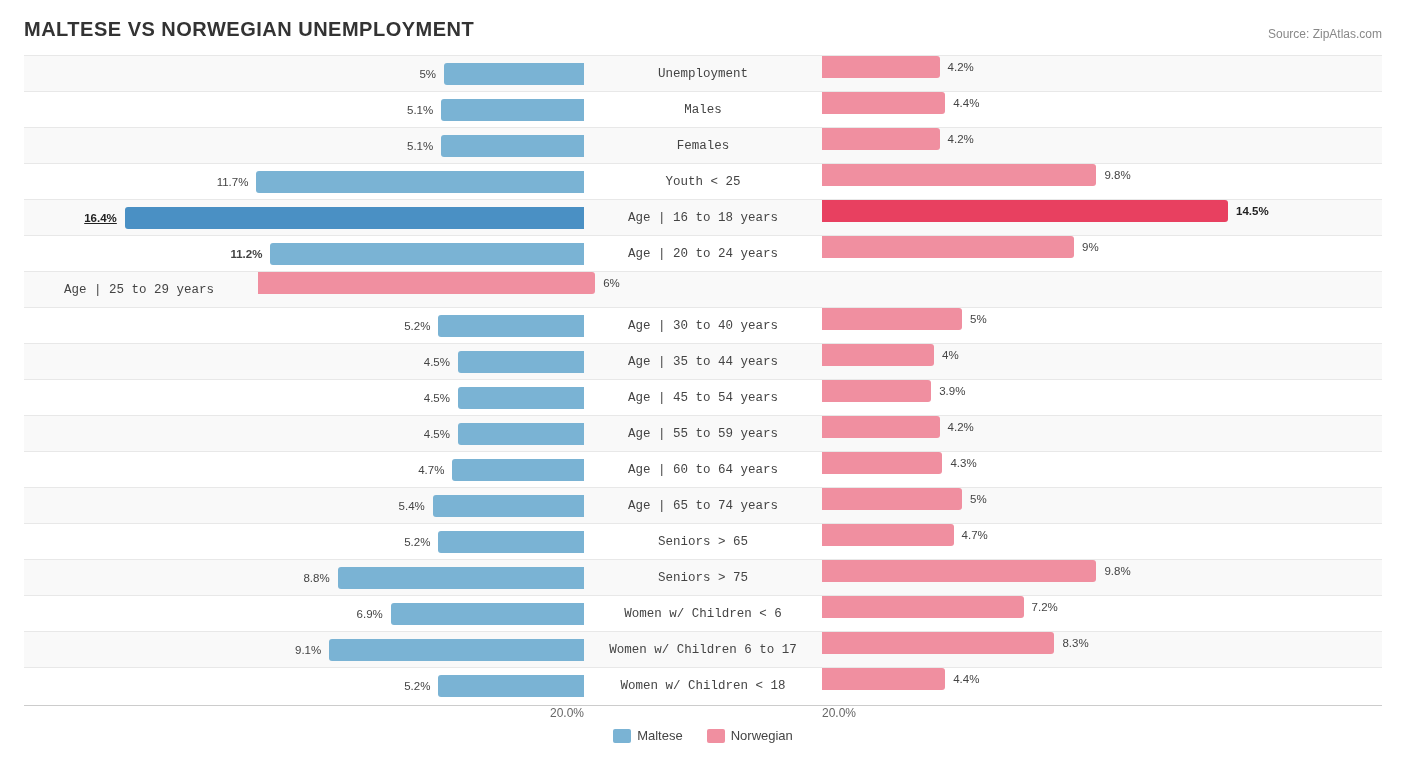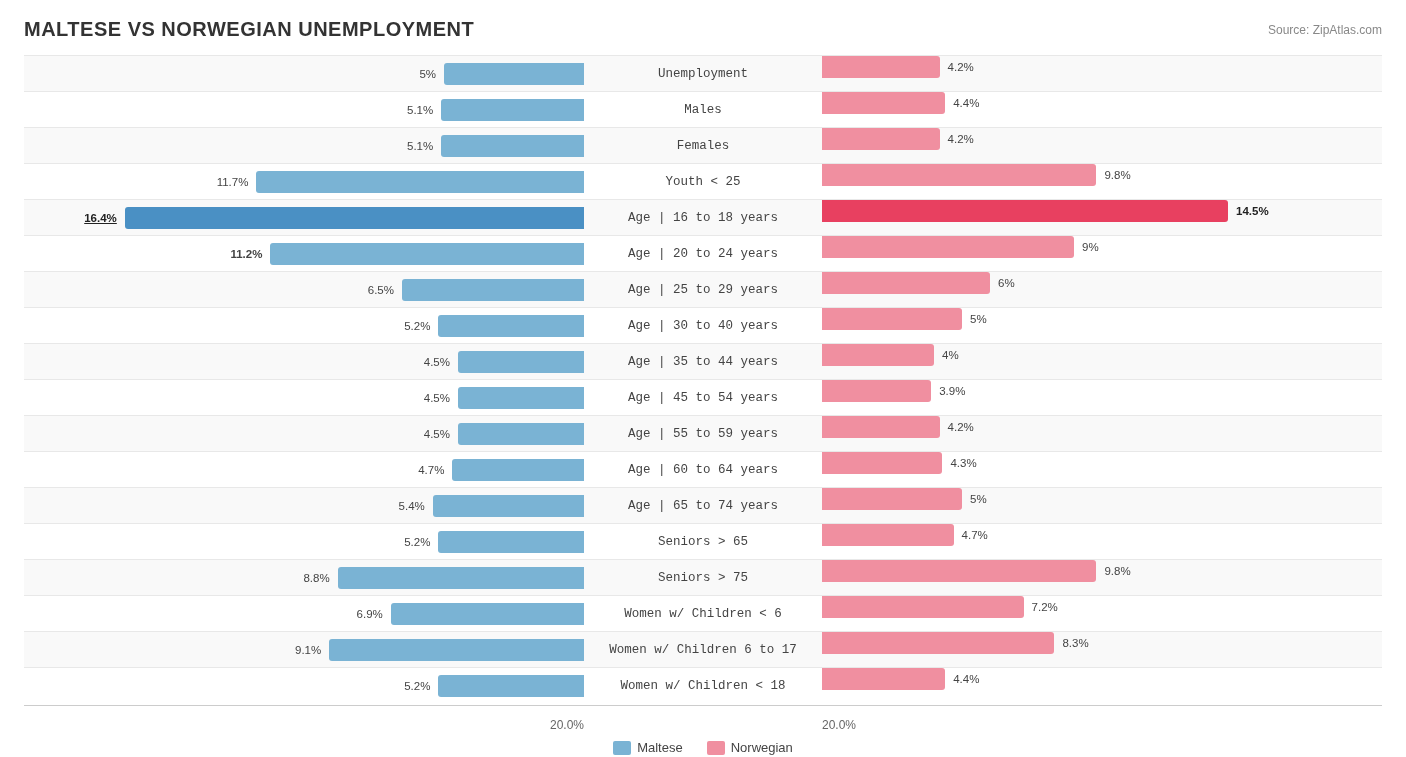--- a/index.html
+++ b/index.html
@@ -10,21 +10,21 @@
       min-height: 757px;
     }
     .chart-container {
       width: 1406px;
       padding: 18px 24px 20px 24px;
       background: #fff;
     }
     .chart-header {
       display: flex;
       justify-content: space-between;
-      align-items: center;
+      align-items: flex-end;
       margin-bottom: 14px;
     }
     .chart-title {
       font-size: 20px;
       font-weight: bold;
       color: #333;
       text-transform: uppercase;
       letter-spacing: 0.5px;
     }
     .chart-source {
@@ -129,21 +129,21 @@
       text-decoration: underline;
     }
     .val-right-highlighted {
       font-weight: bold;
       color: #222;
     }
     
     .x-axis {
       display: flex;
       border-top: 1px solid #ccc;
-      padding-top: 12px;
+      padding-top: 0;
       margin-top: 2px;
     }
     .x-axis-left {
       flex: 1;
       display: flex;
       justify-content: flex-end;
       padding-right: 4px;
     }
     .x-axis-right {
       flex: 1;
@@ -275,25 +275,20 @@
         <div class="center-label">Age | 20 to 24 years</div>
         <div class="right-side">
           <div class="bar-right" style="width:45%;">
             <span class="val-right">9%</span>
           </div>
         </div>
       </div>
     </div>
       <div class="row">
       <div class="row-inner">
-        <div class="left-side">
-          <div class="bar-left" style="width:32.5%;">
-            <span class="val-left">6.5%</span>
-          </div>
-        </div>
         <div class="center-label">Age | 25 to 29 years</div>
         <div class="right-side">
           <div class="bar-right" style="width:30%;">
             <span class="val-right">6%</span>
           </div>
         </div>
       </div>
     </div>
       <div class="row">
       <div class="row-inner">

